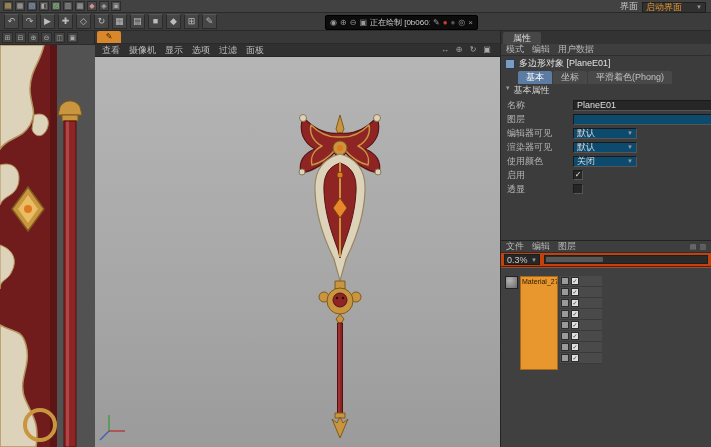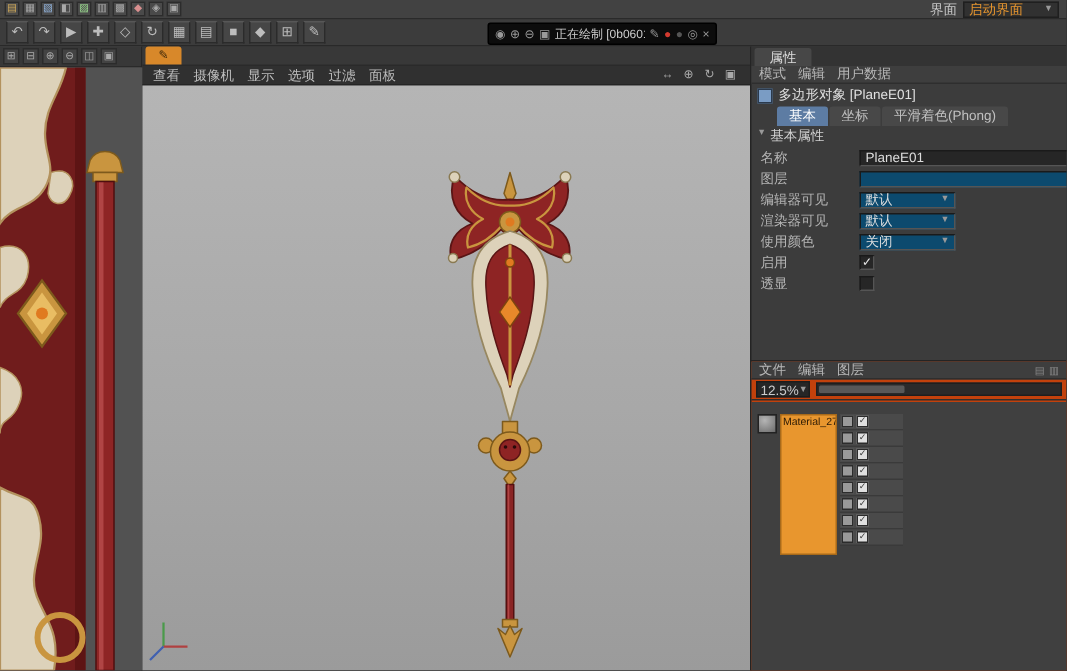--- a/index.html
+++ b/index.html
@@ -8,21 +8,21 @@
          overflow: hidden; font-size: 9px; color: #c8c8c8; }
 
   
   .row1 { position: absolute; left:0; top:0; width:711px; height:13px; background:#424242;
           border-bottom:1px solid #2a2a2a; display:flex; align-items:center; padding:0 3px; gap:2px; }
   .r1-icons { display:flex; gap:2px; }
   .r1-icon { width:10px; height:10px; background:#4a4a4a; border:1px solid #2c2c2c;
              font-size:7px; line-height:8px; text-align:center; color:#a8a8a8; display:inline-block; }
   .r1-icons .r1-icon:nth-child(1){color:#d9b05a}.r1-icons .r1-icon:nth-child(3){color:#8fb0d9}
   .r1-icons .r1-icon:nth-child(5){color:#9ad98f}.r1-icons .r1-icon:nth-child(8){color:#d98f8f}
-  .r1-right { margin-left:auto; display:flex; align-items:center; gap:4px; padding-right:2px; }
+  .r1-right { margin-left:auto; display:flex; align-items:flex-end; gap:4px; padding-right:2px; }
   .layout-dd { width:64px; height:11px; background:#313131; border:1px solid #1f1f1f;
                display:flex; align-items:center; justify-content:space-between; padding:0 3px;
                color:#e8962e; }
   .dd-arrow { font-size:6px; color:#999; }
 
   .row2 { position:absolute; left:0; top:13px; width:711px; height:18px; background:#3c3c3c;
           border-bottom:1px solid #292929; display:flex; align-items:center; padding:0 4px; gap:3px; }
   .t2-icons { display:flex; gap:3px; }
   .t2-icon { width:15px; height:15px; background:#464646; border:1px solid #2b2b2b; border-top-color:#575757;
              font-size:9px; line-height:13px; text-align:center; color:#bdbdbd; display:inline-block; }
@@ -358,21 +358,21 @@
           <span>图层</span>
         </span>
       <span class="mp-icons">
 
       <span>▤</span>
           <span>▥</span>
         </span>
     </div>
     <div class="mp-zoomrow">
       <span class="zoom-box">
-        <span>12.5%</span>
+        <span>0.3%</span>
         <span class="dd-arrow">▼</span>
       </span>
       <div class="h-scroll">
         <div class="h-thumb"></div>
       </div>
     </div>
     <div class="mp-body">
       <span class="mat-thumb"></span>
       <div class="mat-name">Material_27</div>
       <div class="layer-col">

